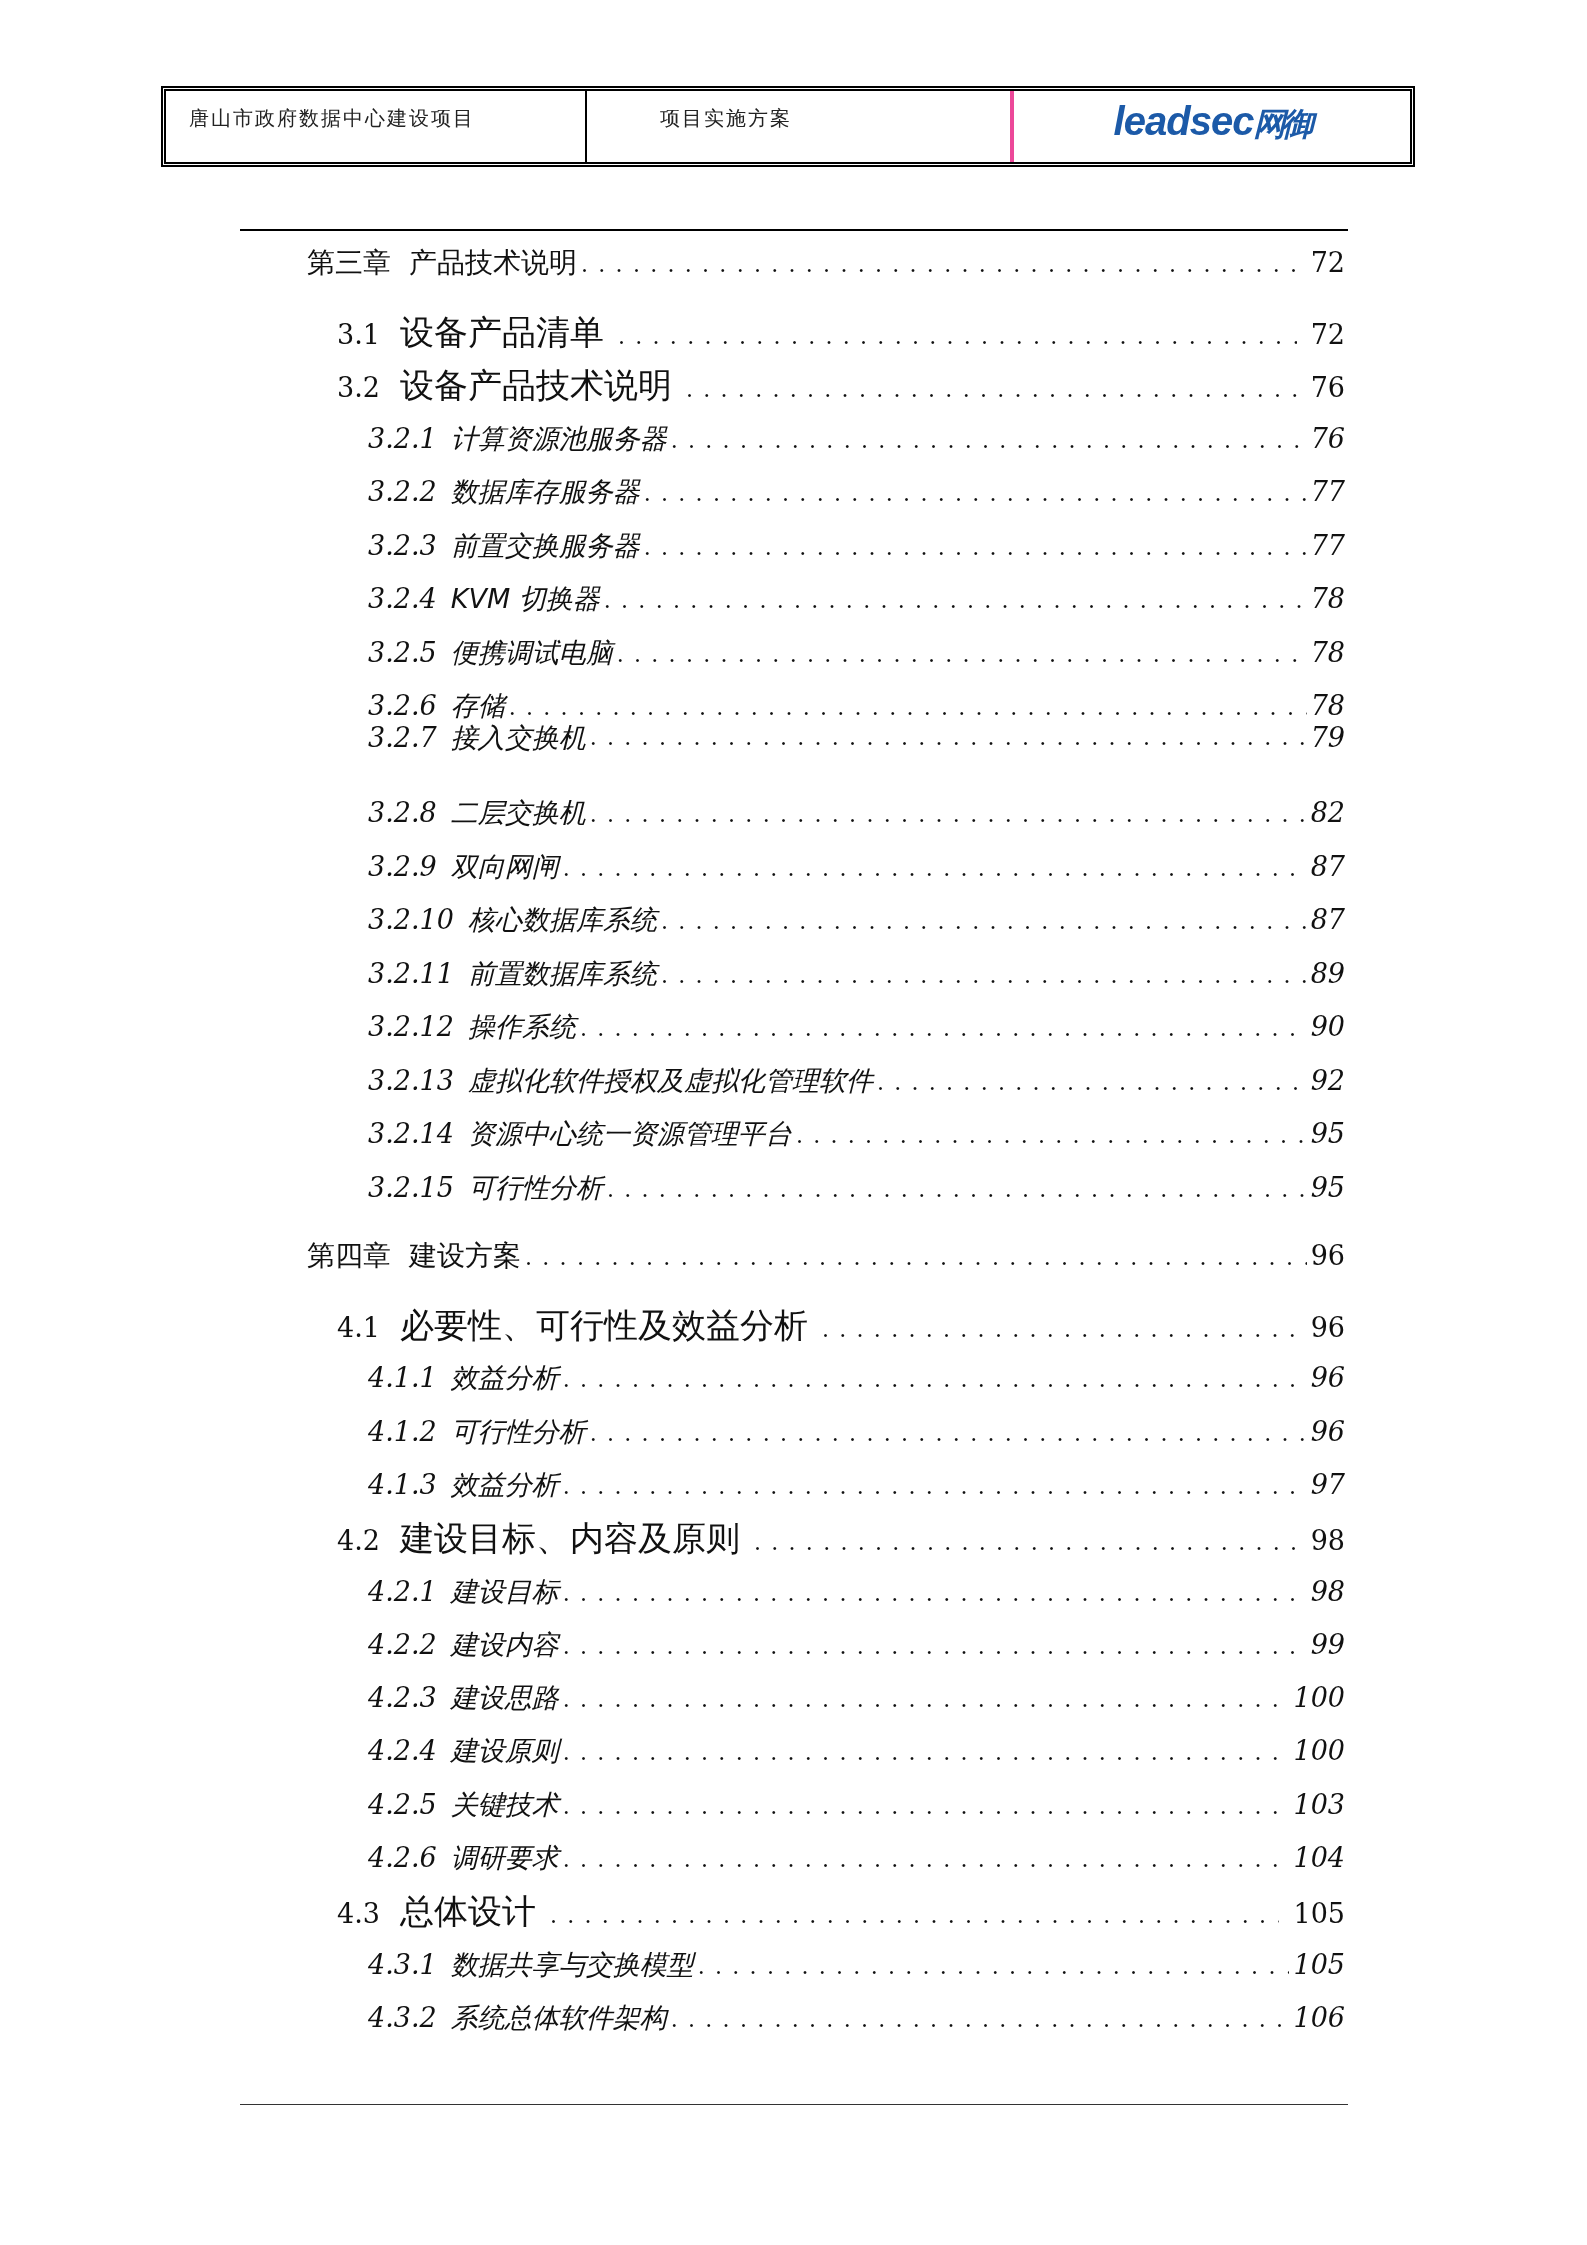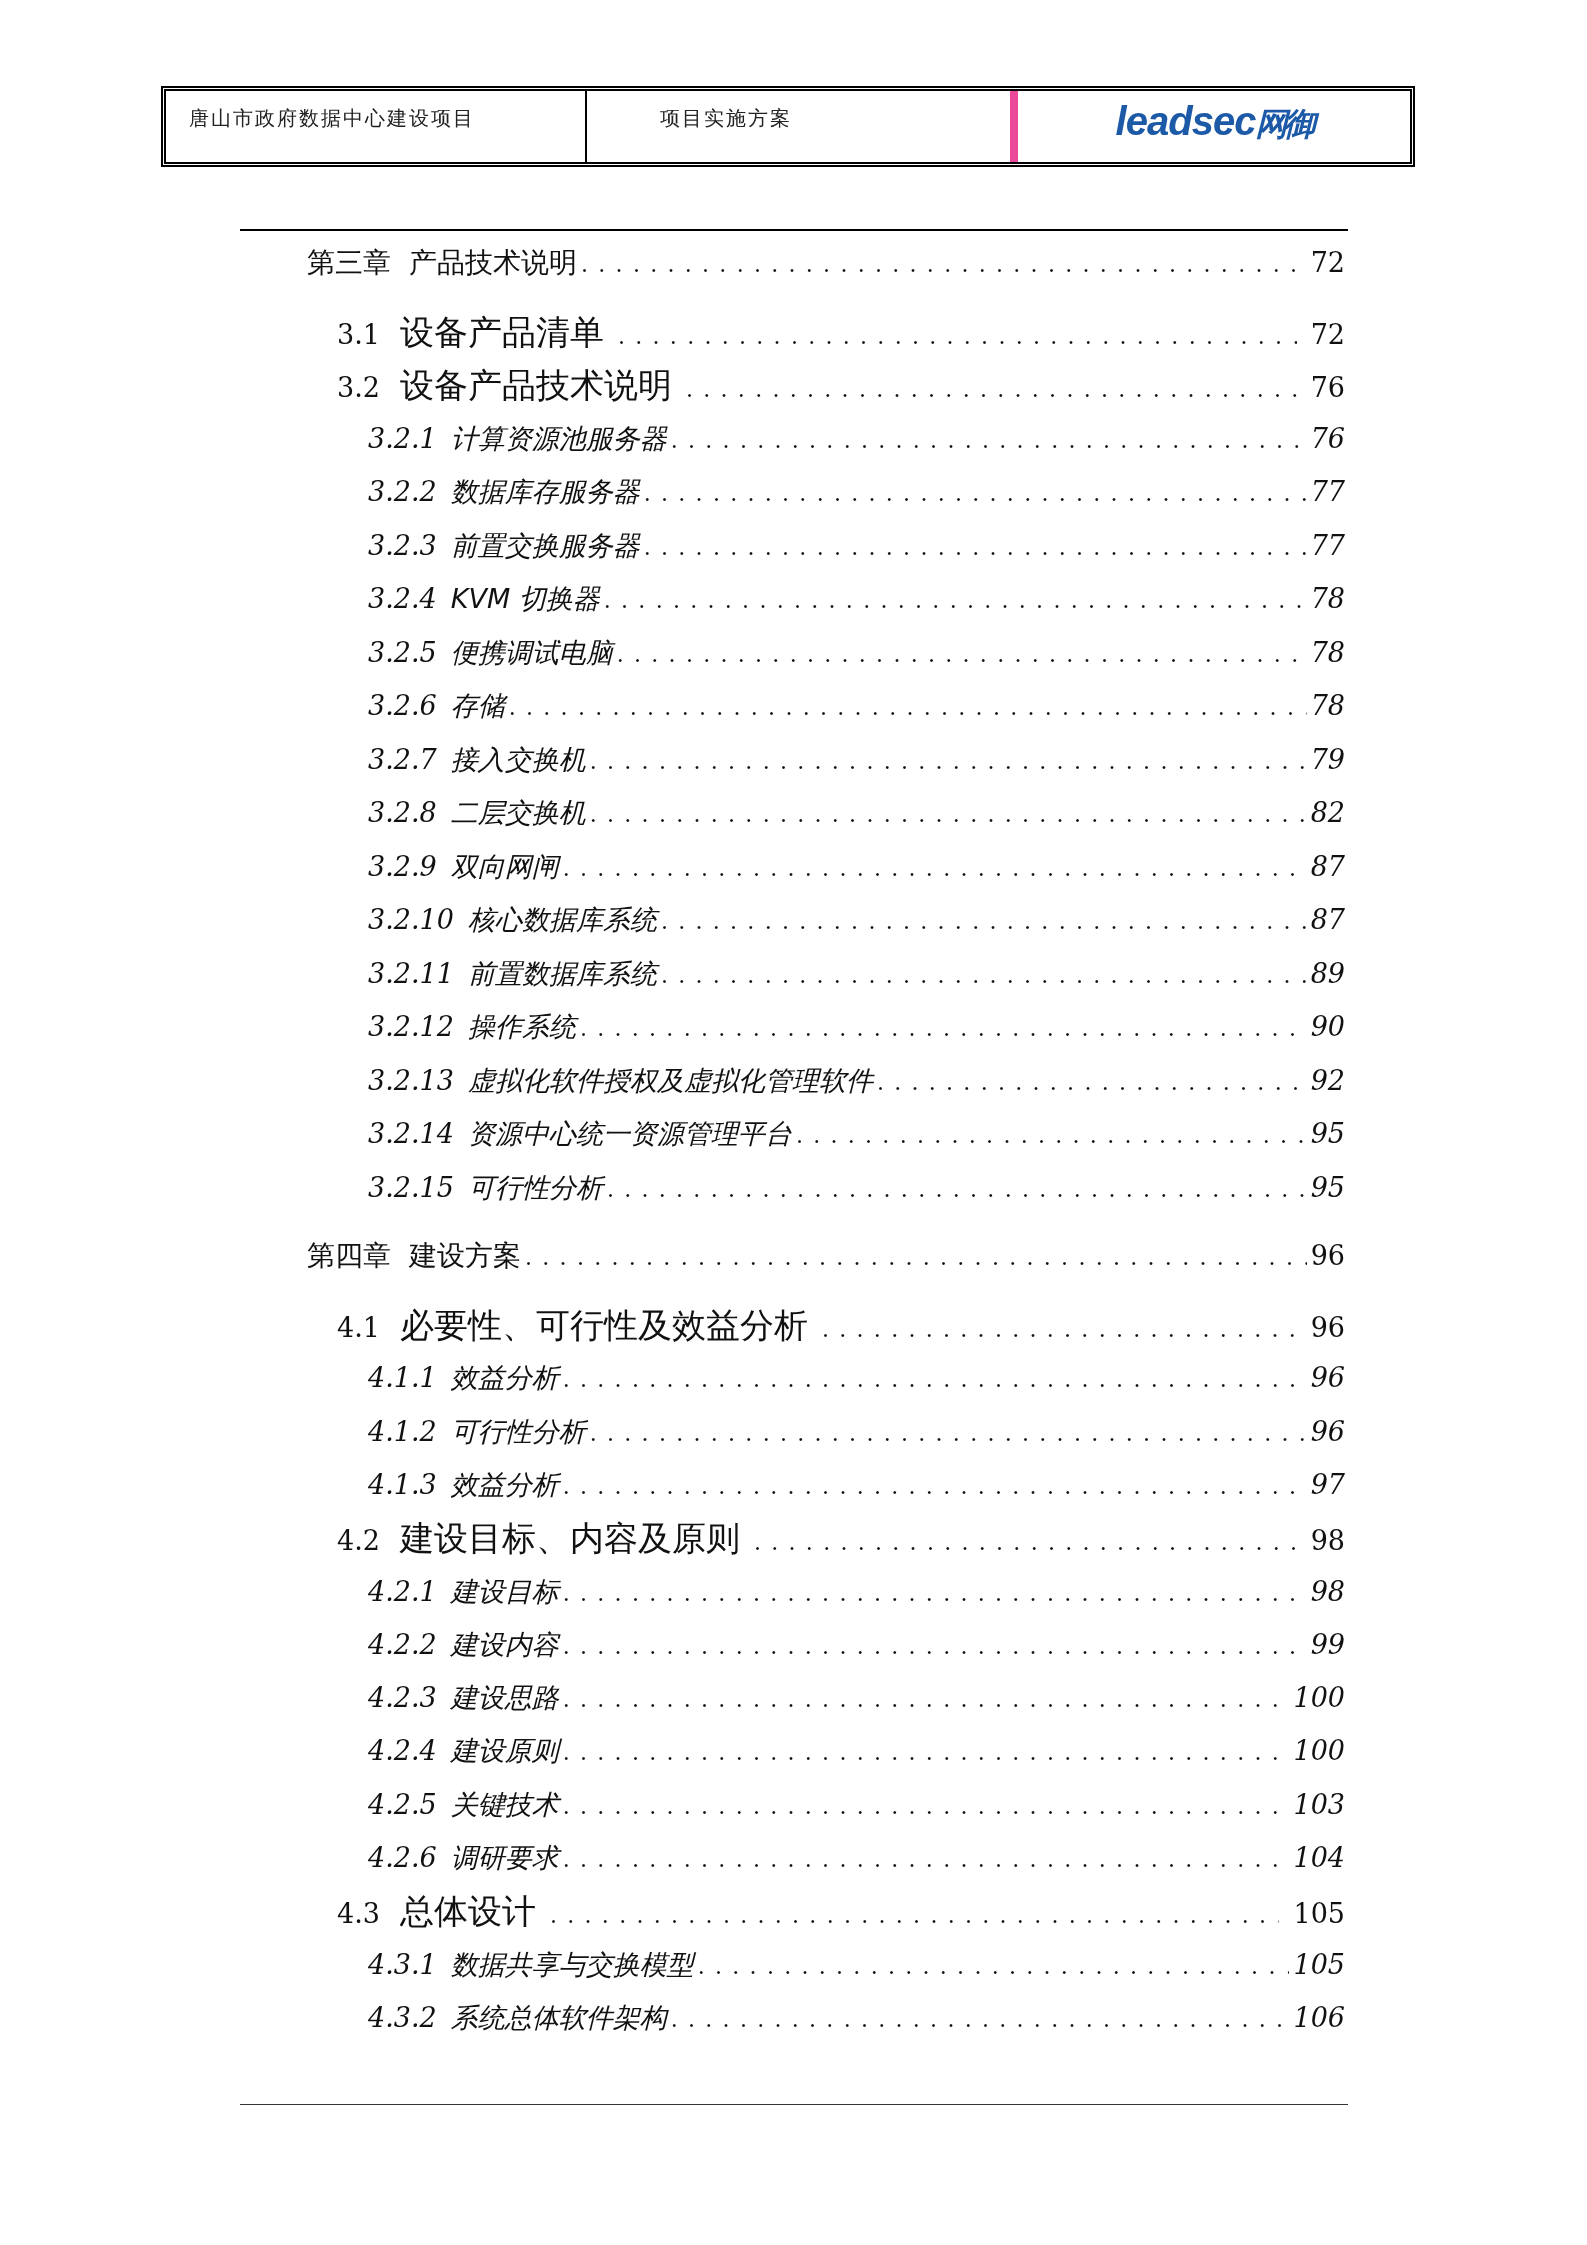--- a/index.html
+++ b/index.html
@@ -3,21 +3,21 @@
 <meta charset="utf-8">
 <style>
   html, body { margin: 0; padding: 0; background: #ffffff; }
   body { width: 1587px; height: 2245px; position: relative; overflow: hidden;
          font-family: "DejaVu Serif", "Liberation Serif", serif; color: #111; }
   .hdr { position: absolute; left: 161px; top: 86px; width: 1254px; height: 81px;
          border: 3px double #000; border-width: 5px; border-style: double; box-sizing: border-box; }
   .hdr-cell { position: absolute; top: 0; bottom: 0; display: flex; align-items: center; }
   .hdr-c1 { left: 0; width: 332px; justify-content: center; padding-bottom: 16px; box-sizing: border-box; }
   .hdr-c2 { left: 419px; width: 425px; border-left: 2px solid #000; padding-left: 73px; padding-bottom: 16px; box-sizing: border-box; }
-  .hdr-c3 { left: 844px; right: 1px; border-left: 8px solid #ec4899; justify-content: center; padding-bottom: 12px; box-sizing: border-box; }
+  .hdr-c3 { left: 844px; right: 1px; border-left: 4px solid #ec4899; justify-content: center; padding-bottom: 12px; box-sizing: border-box; }
   .hdr-text { font-family: "DejaVu Sans", "Liberation Sans", sans-serif; font-size: 20px; letter-spacing: 2px; color: #222; }
   .logo { font-family: "Liberation Sans", "DejaVu Sans", sans-serif; font-weight: bold; font-style: italic;
           font-size: 40px; color: #1c5aa8; letter-spacing: -1px; line-height: 1; }
   .logo-cn { font-family: "DejaVu Sans", sans-serif; font-size: 32px; font-weight: bold; font-style: italic; letter-spacing: -4px; }
   .rule-top { position: absolute; left: 240px; width: 1108px; top: 229px; height: 2px; background: #000; }
   .rule-bottom { position: absolute; left: 240px; width: 1108px; top: 2104px; height: 1px; background: #333; }
   .toc { position: absolute; left: 0; top: 0; width: 100%; }
   .row { position: absolute; right: 242px; display: flex; align-items: baseline; height: 40px; line-height: 40px; }
   .row .num { white-space: pre; }
   .row .title { white-space: nowrap; }
@@ -101,21 +101,21 @@
     <span class="title">便携调试电脑</span>
     <span class="leader">........................................................................................................................................................................................................</span>
     <span class="page">78</span>
   </div>
     <div class="row lvl3" style="top: 686px;">
     <span class="num">3.2.6</span>
     <span class="title">存储</span>
     <span class="leader">........................................................................................................................................................................................................</span>
     <span class="page">78</span>
   </div>
-    <div class="row lvl3" style="top: 740px;">
+    <div class="row lvl3" style="top: 718px; align-items: flex-end;">
     <span class="num">3.2.7</span>
     <span class="title">接入交换机</span>
     <span class="leader">........................................................................................................................................................................................................</span>
     <span class="page">79</span>
   </div>
     <div class="row lvl3" style="top: 793px;">
     <span class="num">3.2.8</span>
     <span class="title">二层交换机</span>
     <span class="leader">........................................................................................................................................................................................................</span>
     <span class="page">82</span>

